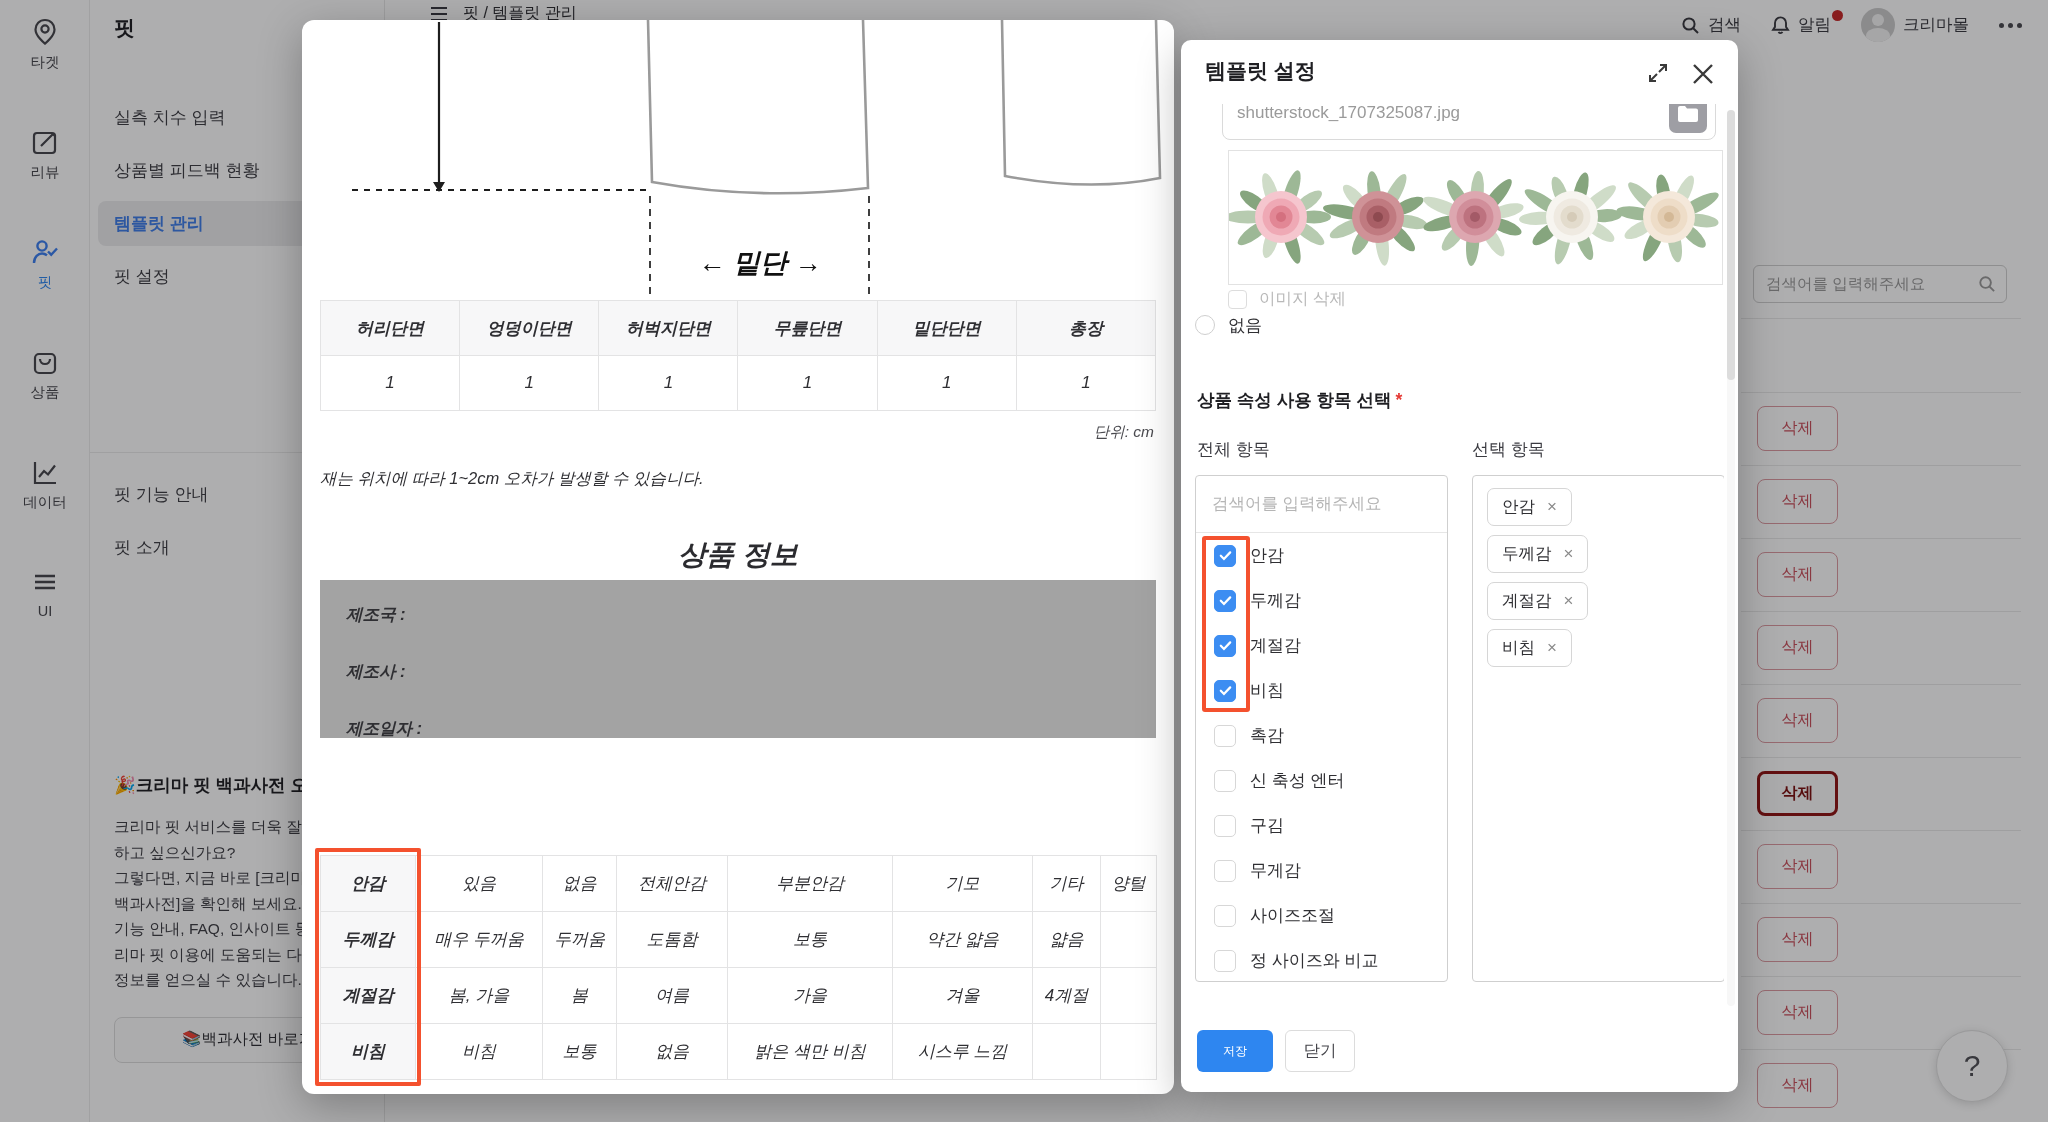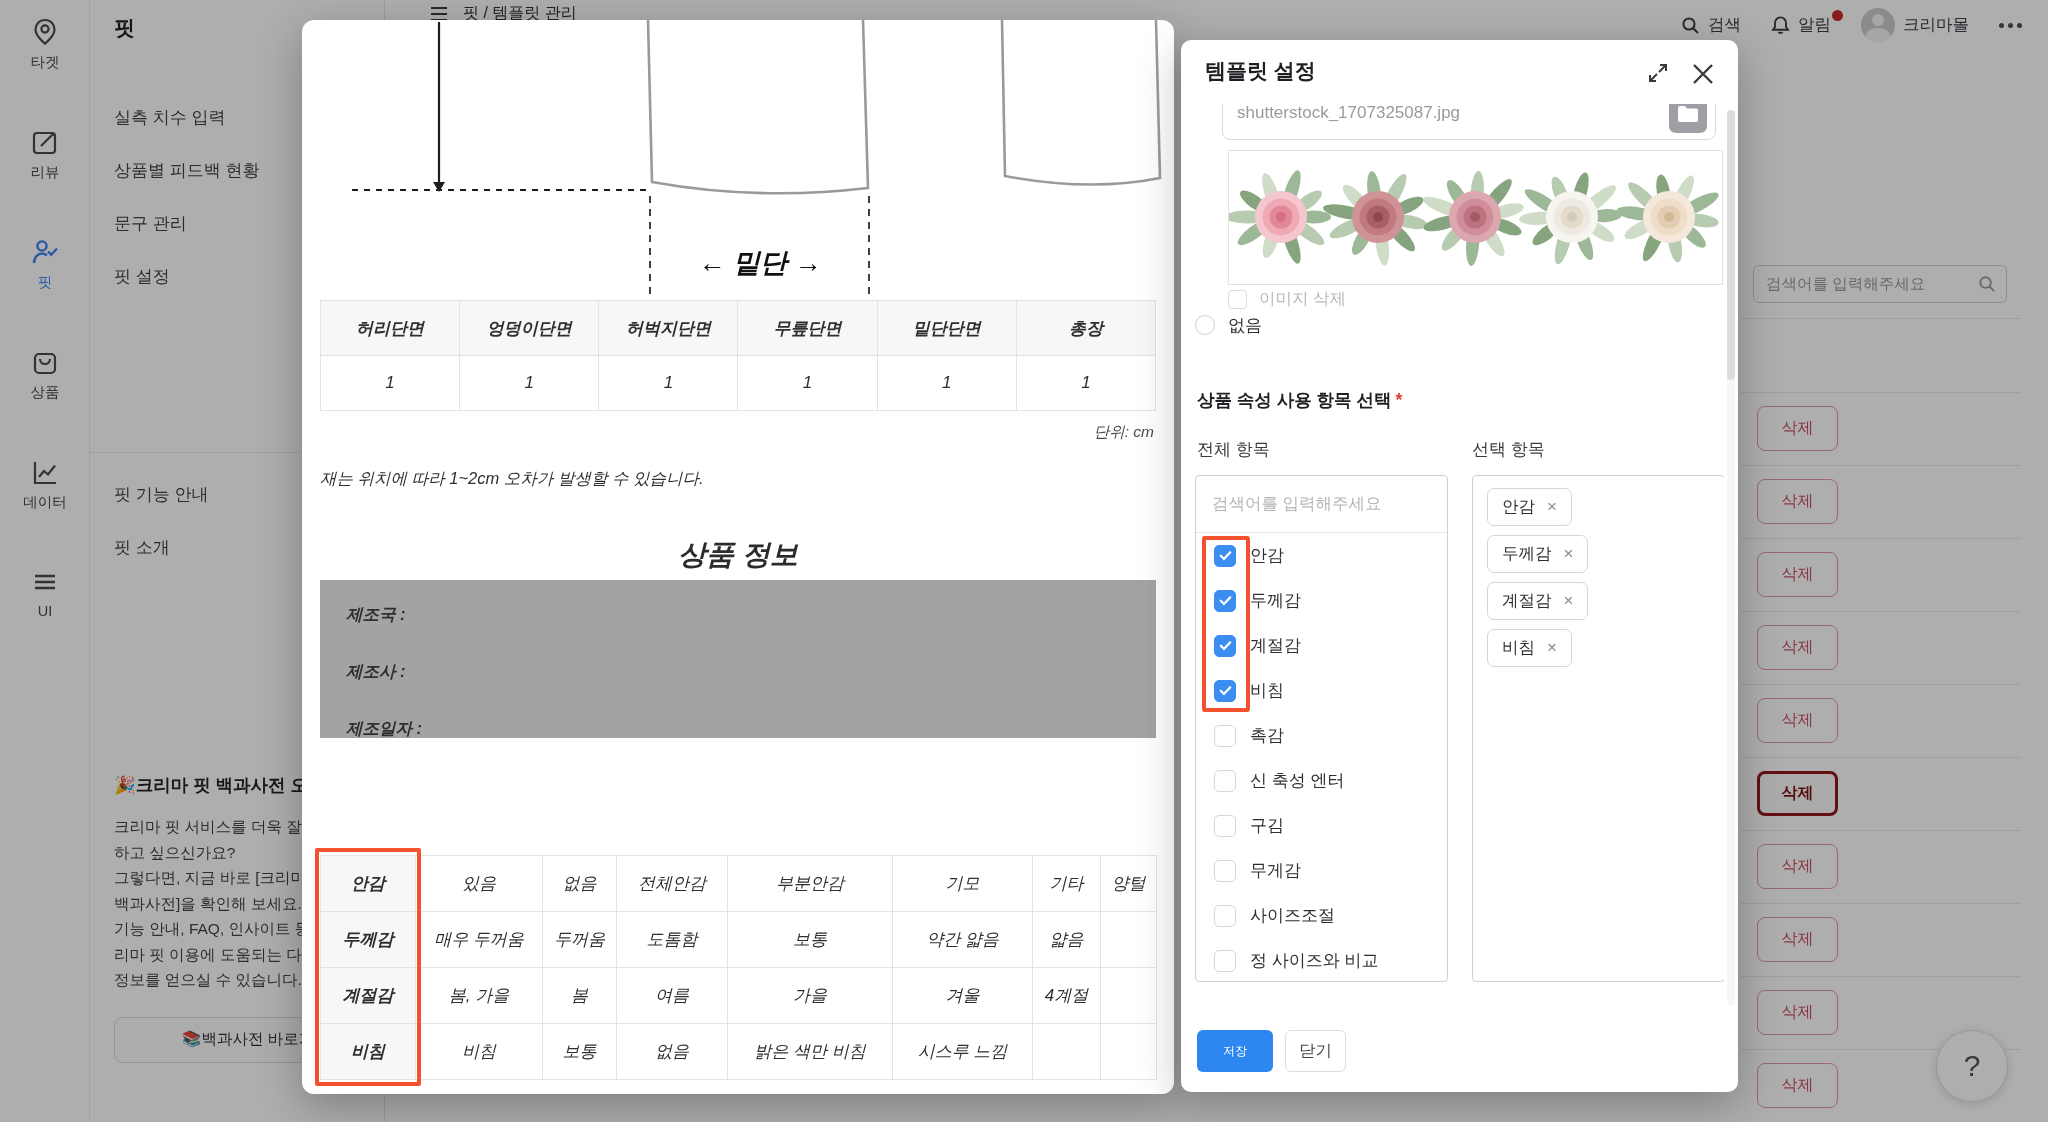--- a/index.html
+++ b/index.html
@@ -102,21 +102,21 @@
            display:flex;align-items:center;justify-content:center;}
   .opt-box.on{background:var(--chk-blue,#3c8df2);border-color:var(--chk-blue,#3c8df2);}
   .red-box2{position:absolute;left:6px;top:60px;width:48px;height:176px;border:4px solid var(--hl,#f4512e);
             border-radius:3px;pointer-events:none;}
   #tag-list{display:flex;flex-direction:column;align-items:flex-start;gap:9px;padding:12px 14px;}
   .tag{display:inline-flex;align-items:center;border:1.5px solid #d6d6d6;border-radius:7px;padding:7px 14px;
        font-size:16.5px;color:#2f2f33;background:#fff;}
   .tag-x{margin-left:12px;color:#8a8a8a;font-size:17px;cursor:pointer;}
   .btn-save{position:absolute;left:16px;bottom:20px;width:76px;height:42px;background:var(--blue,#2e86f0);color:#fff;
             border:none;border-radius:6px;font-size:12px;font-family:inherit;}
-  .btn-close{position:absolute;left:104px;bottom:20px;width:61px;height:42px;background:#fff;color:#44444a;
+  .btn-close{position:absolute;left:104px;bottom:20px;width:70px;height:42px;background:#fff;color:#44444a;
              border:1.5px solid #dcdcdc;border-radius:6px;font-size:16.5px;font-family:inherit;}
   .p-sbar{position:absolute;right:3px;top:70px;width:8px;height:896px;background:#f7f7f7;border-radius:4px;}
   .p-sbar i{position:absolute;left:0;top:0;width:8px;height:270px;background:#dcdcdc;border-radius:4px;}
 </style>
 </head>
 <body>
 
 <div class="app">
 
   <aside class="rail">
@@ -162,21 +162,21 @@
       </svg>
       <div class="rail-label">UI</div>
     </div>
   </aside>
 
   <nav class="sidebar">
     <div class="sb-title">핏</div>
     <div class="sb-menu" id="sb-menu">
         <div class="sb-item">실측 치수 입력</div>
         <div class="sb-item">상품별 피드백 현황</div>
-        <div class="sb-item">문구 관리</div>
+        <div class="sb-item active">템플릿 관리</div>
         <div class="sb-item">핏 설정</div>
       </div>
     <div class="sb-div"></div>
     <div class="sb-menu2" id="sb-menu2">
         <div class="sb-item">핏 기능 안내</div>
         <div class="sb-item">핏 소개</div>
       </div>
     <div class="promo">
       <div class="promo-title">🎉크리마 핏 백과사전 오픈🎉</div>
       <div id="promo-lines">

